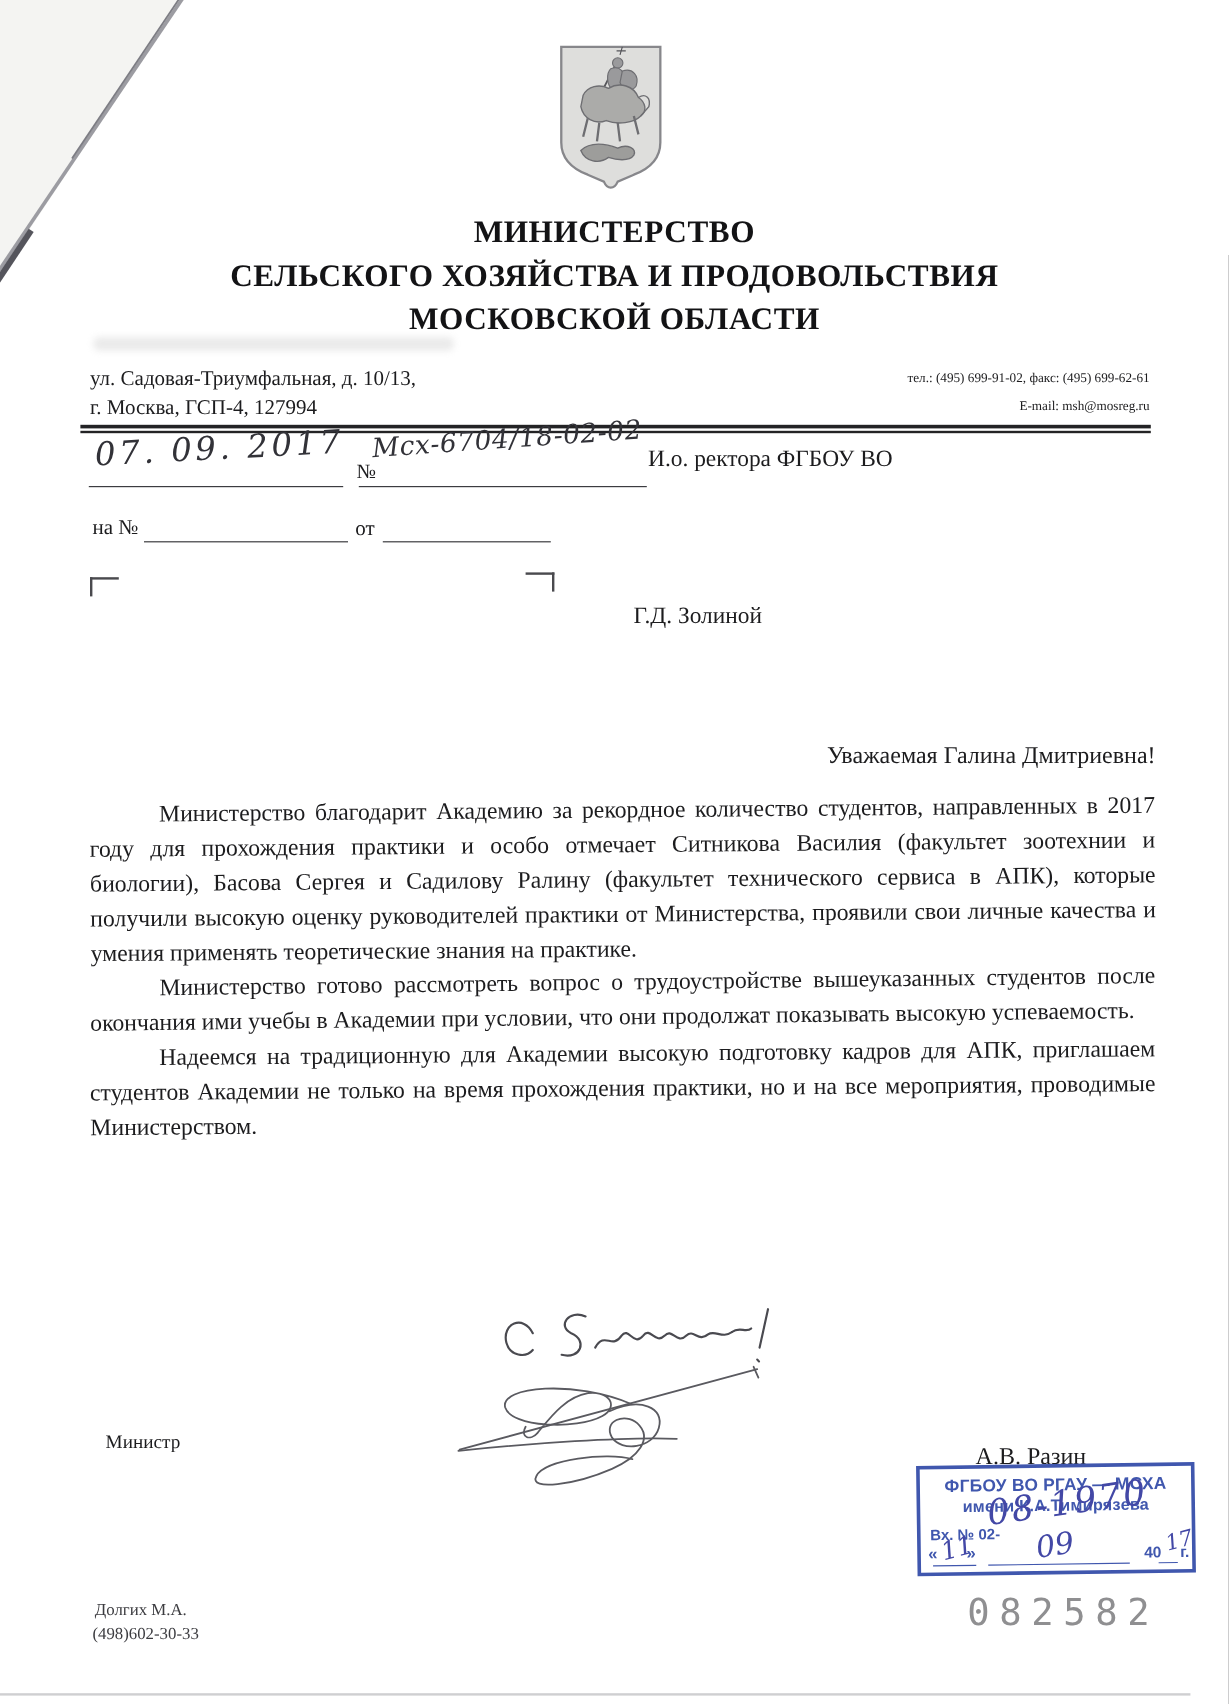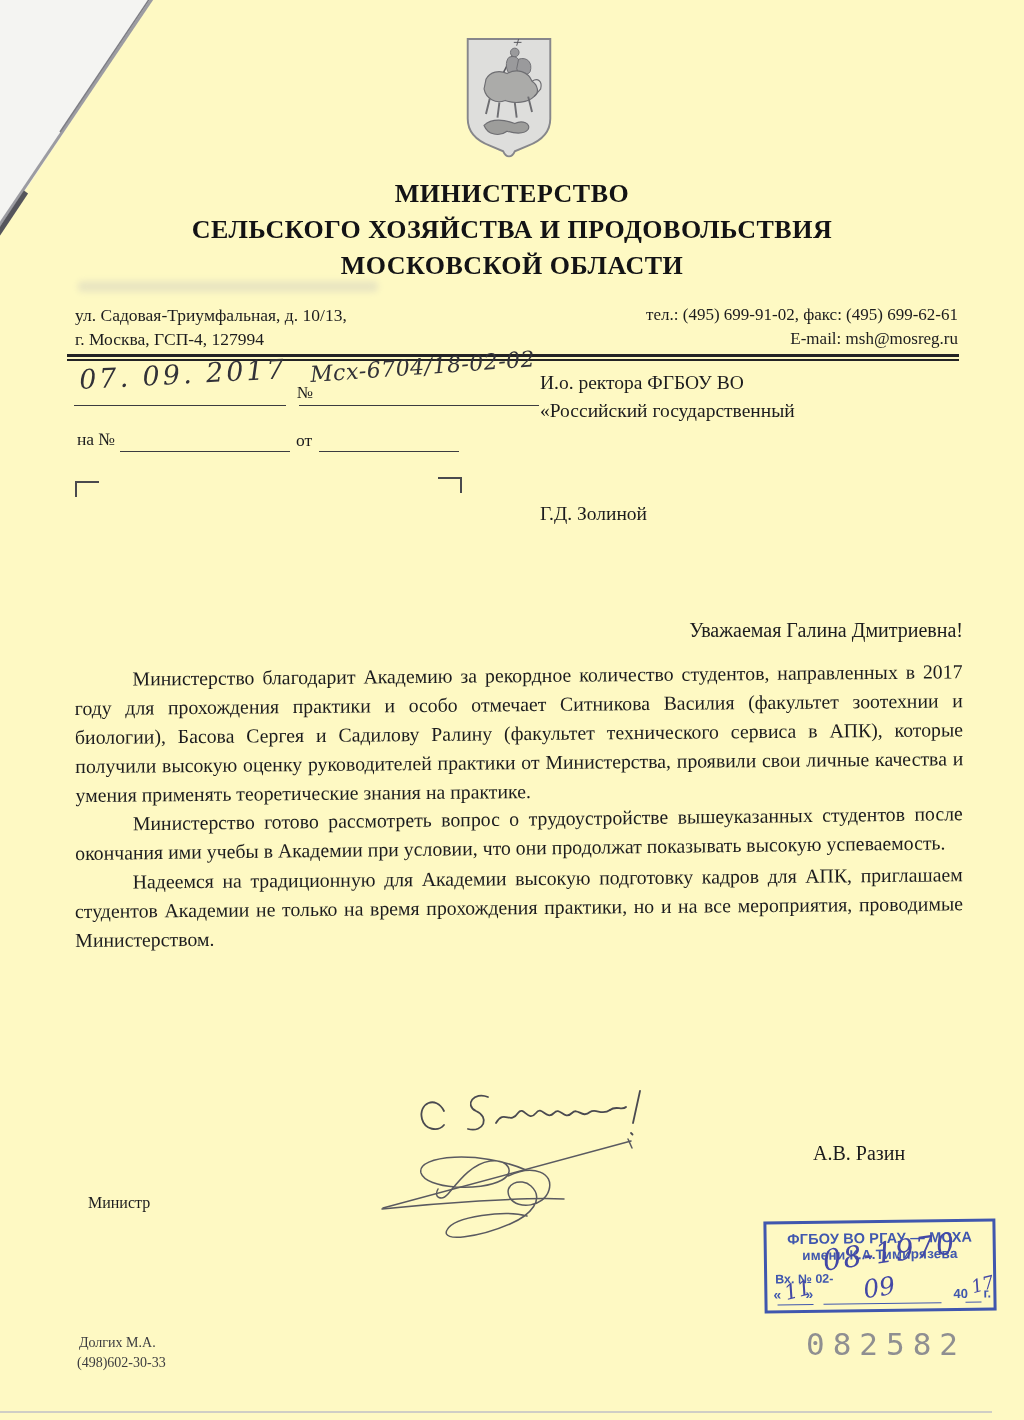--- a/index.html
+++ b/index.html
@@ -1,31 +1,31 @@
 <!DOCTYPE html>
 <html><head>
 <meta charset="utf-8">
 <style>
   html,body{margin:0;padding:0;background:#6f6f72;}
   .page{
     position:relative;width:1024px;height:1420px;margin:0 auto;
-    background:#fef9c3;overflow:hidden;
+    background:#ffffff;overflow:hidden;
     font-family:"Liberation Serif",serif;color:#1c1c1e;
   }
   
   .scan-corner{position:absolute;top:0;left:0;}
   .smudge{position:absolute;top:281px;left:78px;width:300px;height:11px;
     background:#bdbdbd;opacity:.32;filter:blur(3px);border-radius:4px;}
   .bottom-edge{position:absolute;top:1411px;left:0;width:992px;height:2px;background:#c3c3c5;opacity:.8;}
   
   .emblem{position:absolute;top:36px;left:461px;}
   .title{position:absolute;top:176px;left:0;width:100%;text-align:center;
     font-weight:bold;font-size:26px;line-height:36px;letter-spacing:.5px;color:#131315;}
   .addr-left{position:absolute;top:303px;left:75px;font-size:17.5px;line-height:24px;}
-  .addr-right{position:absolute;top:303px;right:66px;text-align:right;font-size:17px;line-height:24px;}
+  .addr-right{position:absolute;top:303px;right:66px;text-align:right;font-size:11px;line-height:24px;}
   .rule{position:absolute;top:354px;left:67px;width:892px;height:6px;border-top:3px solid #232325;}
   .rule::after{content:"";position:absolute;top:2px;left:0;width:100%;height:1.5px;background:#232325;}
   
   .hand{font-family:"DejaVu Serif",serif;font-style:italic;color:#323238;}
   .hand-date{position:absolute;top:364px;left:80px;font-size:27px;letter-spacing:3px;
     transform:rotate(-3deg);transform-origin:left bottom;}
   .no-sign{position:absolute;top:383px;left:297px;font-size:17px;}
   .hand-number{position:absolute;top:362px;left:311px;font-size:22px;letter-spacing:.5px;
     transform:rotate(-4deg);transform-origin:left bottom;white-space:nowrap;}
   .uline{position:absolute;height:0;border-bottom:1.5px solid #3c3c40;}
@@ -34,31 +34,31 @@
   .na-no{position:absolute;top:429px;left:77px;font-size:17.5px;}
   .ot-label{position:absolute;top:430px;left:296px;font-size:17.5px;}
   .u-nano{top:451px;left:120px;width:170px;}
   .u-ot{top:451px;left:319px;width:140px;}
   .corner-l{position:absolute;top:481px;left:75px;width:22px;height:14px;
     border-left:2px solid #4a4a4e;border-top:2px solid #4a4a4e;}
   .corner-r{position:absolute;top:477px;left:438px;width:22px;height:14px;
     border-right:2px solid #4a4a4e;border-top:2px solid #4a4a4e;}
   
   .recipient{position:absolute;top:369px;left:540px;width:420px;font-size:19.5px;line-height:27.5px;}
-  .recipient-name{position:absolute;top:503px;left:540px;font-size:19.5px;}
+  .recipient-name{position:absolute;top:503px;left:528px;font-size:19.5px;}
   
   .salutation{position:absolute;top:619px;left:75px;width:888px;text-align:right;font-size:20px;}
   .body-text{position:absolute;top:665px;left:75px;width:888px;
     font-size:19.8px;line-height:29px;text-align:justify;}
   .body-text p{margin:0;text-indent:58px;}
   .tilt-a{transform:rotate(-0.5deg);transform-origin:left center;}
   .tilt-b{transform:rotate(-0.7deg);transform-origin:left center;}
   
   .minister{position:absolute;top:1162px;left:88px;font-size:16px;margin-top:32px;}
-  .sig-name{position:absolute;top:1142px;left:813px;font-size:20px;}
+  .sig-name{position:absolute;top:1203px;left:813px;font-size:20px;}
   .closing-svg{position:absolute;top:1083px;left:406px;}
   .sign-svg{position:absolute;top:1118px;left:330px;}
   
   .stamp{position:absolute;top:1220px;left:764px;width:226px;height:86px;
     border:3px solid #4057ae;transform:rotate(-0.8deg);color:#4057ae;
     font-family:"Liberation Sans",sans-serif;}
   .stamp .c{position:absolute;left:0;width:100%;text-align:center;font-weight:bold;}
   .st-l1{top:7px;font-size:14.5px;letter-spacing:.2px;}
   .st-l2{top:24px;font-size:13.5px;letter-spacing:.2px;}
   .st-entry{position:absolute;top:48px;left:8px;font-size:12.5px;font-weight:bold;text-align:center;}
@@ -138,21 +138,20 @@
   <div class="uline u-number"></div>
   <div class="na-no">на №</div>
   <div class="uline u-nano"></div>
   <div class="ot-label">от</div>
   <div class="uline u-ot"></div>
   <div class="corner-l"></div>
   <div class="corner-r"></div>
 
   <div class="recipient">
     <div>И.о. ректора ФГБОУ ВО</div>
-    <div>«Российский государственный</div>
   </div>
   <div class="recipient-name">Г.Д. Золиной</div>
 
   <div class="salutation">Уважаемая Галина Дмитриевна!</div>
   <div class="body-text">
     <p class="tilt-a">Министерство благодарит Академию за рекордное количество студентов, направленных в 2017 году для прохождения практики и особо отмечает Ситникова Василия (факультет зоотехнии и биологии), Басова Сергея и Садилову Ралину (факультет технического сервиса в АПК), которые получили высокую оценку руководителей практики от Министерства, проявили свои личные качества и умения применять теоретические знания на практике.</p>
     <p class="tilt-b">Министерство готово рассмотреть вопрос о трудоустройстве вышеуказанных студентов после окончания ими учебы в Академии при условии, что они продолжат показывать высокую успеваемость.</p>
     <p class="tilt-a">Надеемся на традиционную для Академии высокую подготовку кадров для АПК, приглашаем студентов Академии не только на время прохождения практики, но и на все мероприятия, проводимые Министерством.</p>
   </div>
 

